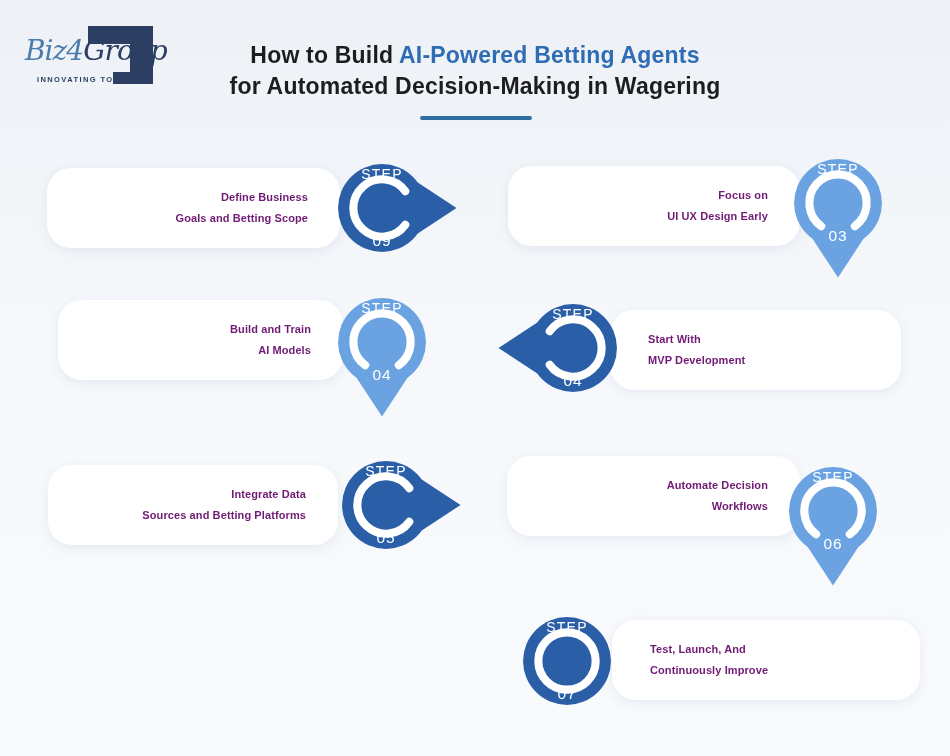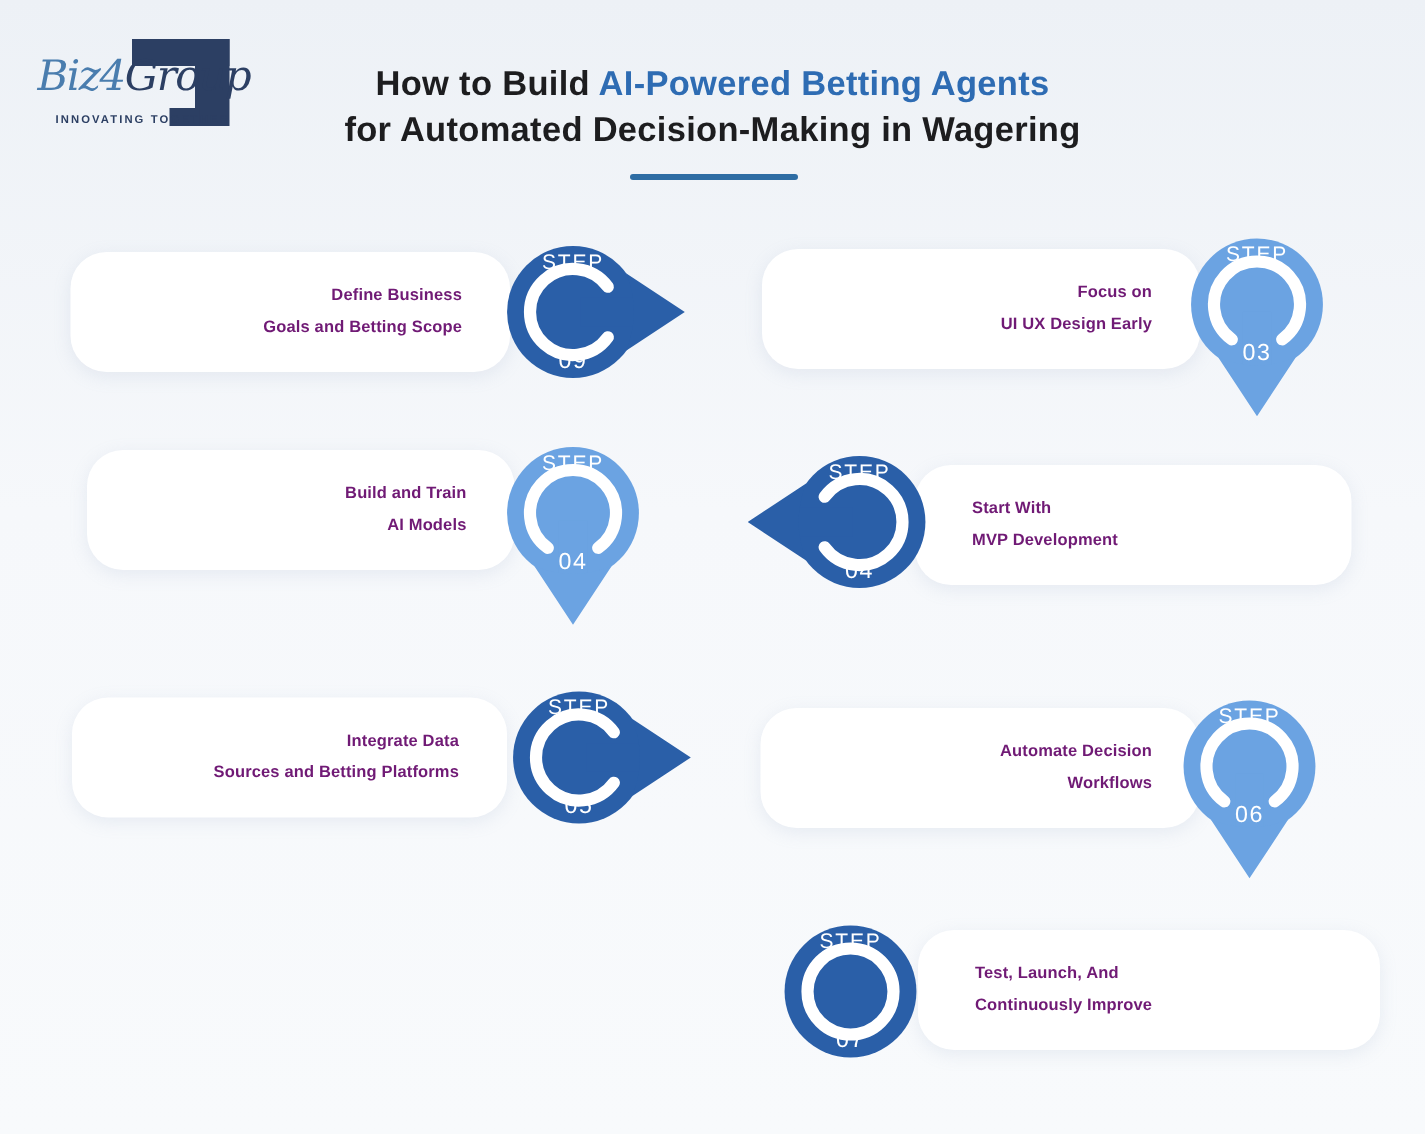--- a/index.html
+++ b/index.html
@@ -51,21 +51,21 @@
     line-height:21px; letter-spacing:0.1px; white-space:pre-line;
   }
   .card.align-right .card-text { text-align:right; padding:0 32px 0 20px; }
   .card.align-left  .card-text { text-align:left;  padding:0 20px 0 38px; }
 
   .card-1 { left:47px;  top:168px; width:293px; }
   .card-2 { left:508px; top:166px; width:292px;align-items:center; }
   .card-3 { left:610px; top:310px; width:291px; }
   .card-4 { left:58px;  top:300px; width:285px; }
   .card-5 { left:48px;  top:465px; width:290px; }
-  .card-6 { left:507px; top:472px; width:293px;padding-left:40px; }
+  .card-6 { left:507px; top:456px; width:293px;padding-left:40px; }
   .card-7 { left:612px; top:620px; width:308px; }
 
   
   .badge { position:absolute; width:172px; height:172px; z-index:3; }
   .badge svg { position:absolute; left:0; top:0; width:172px; height:172px; }
   .badge .rot-0   { transform:rotate(0deg); }
   .badge .rot-90  { transform:rotate(90deg); }
   .badge .rot-180 { transform:rotate(180deg); }
   .b-dark  .c-fill { fill:#2a5fa8; }
   .b-light .c-fill { fill:#6ba3e2; }

